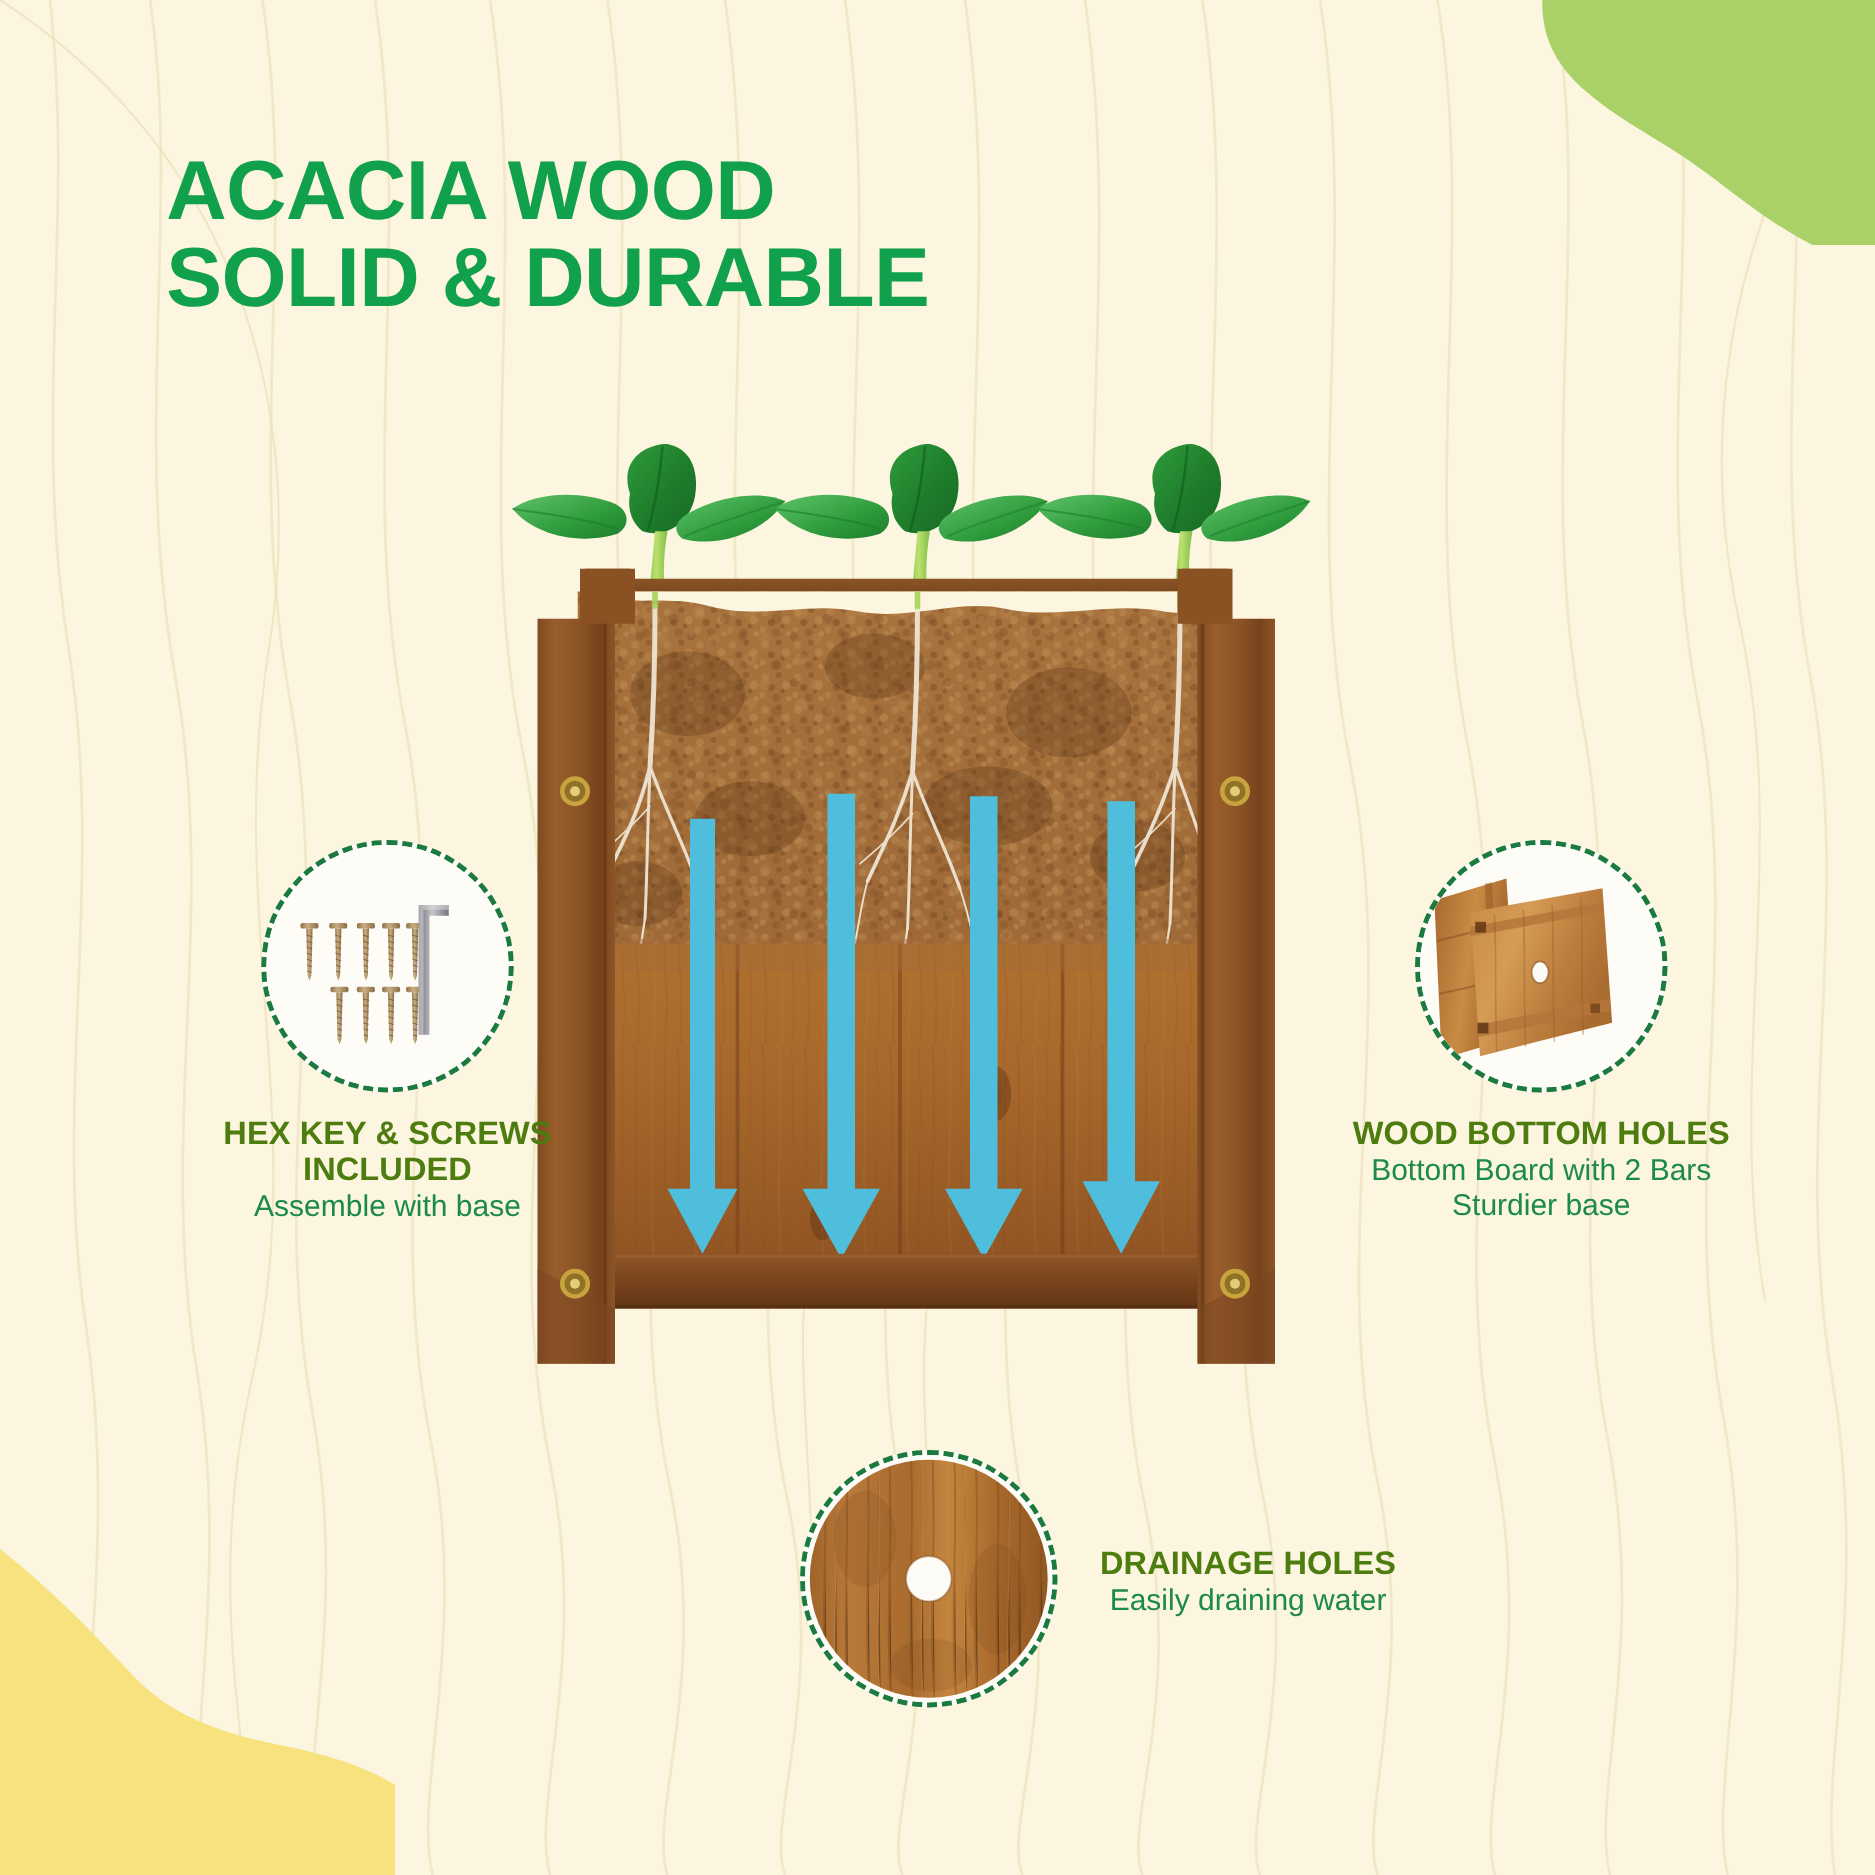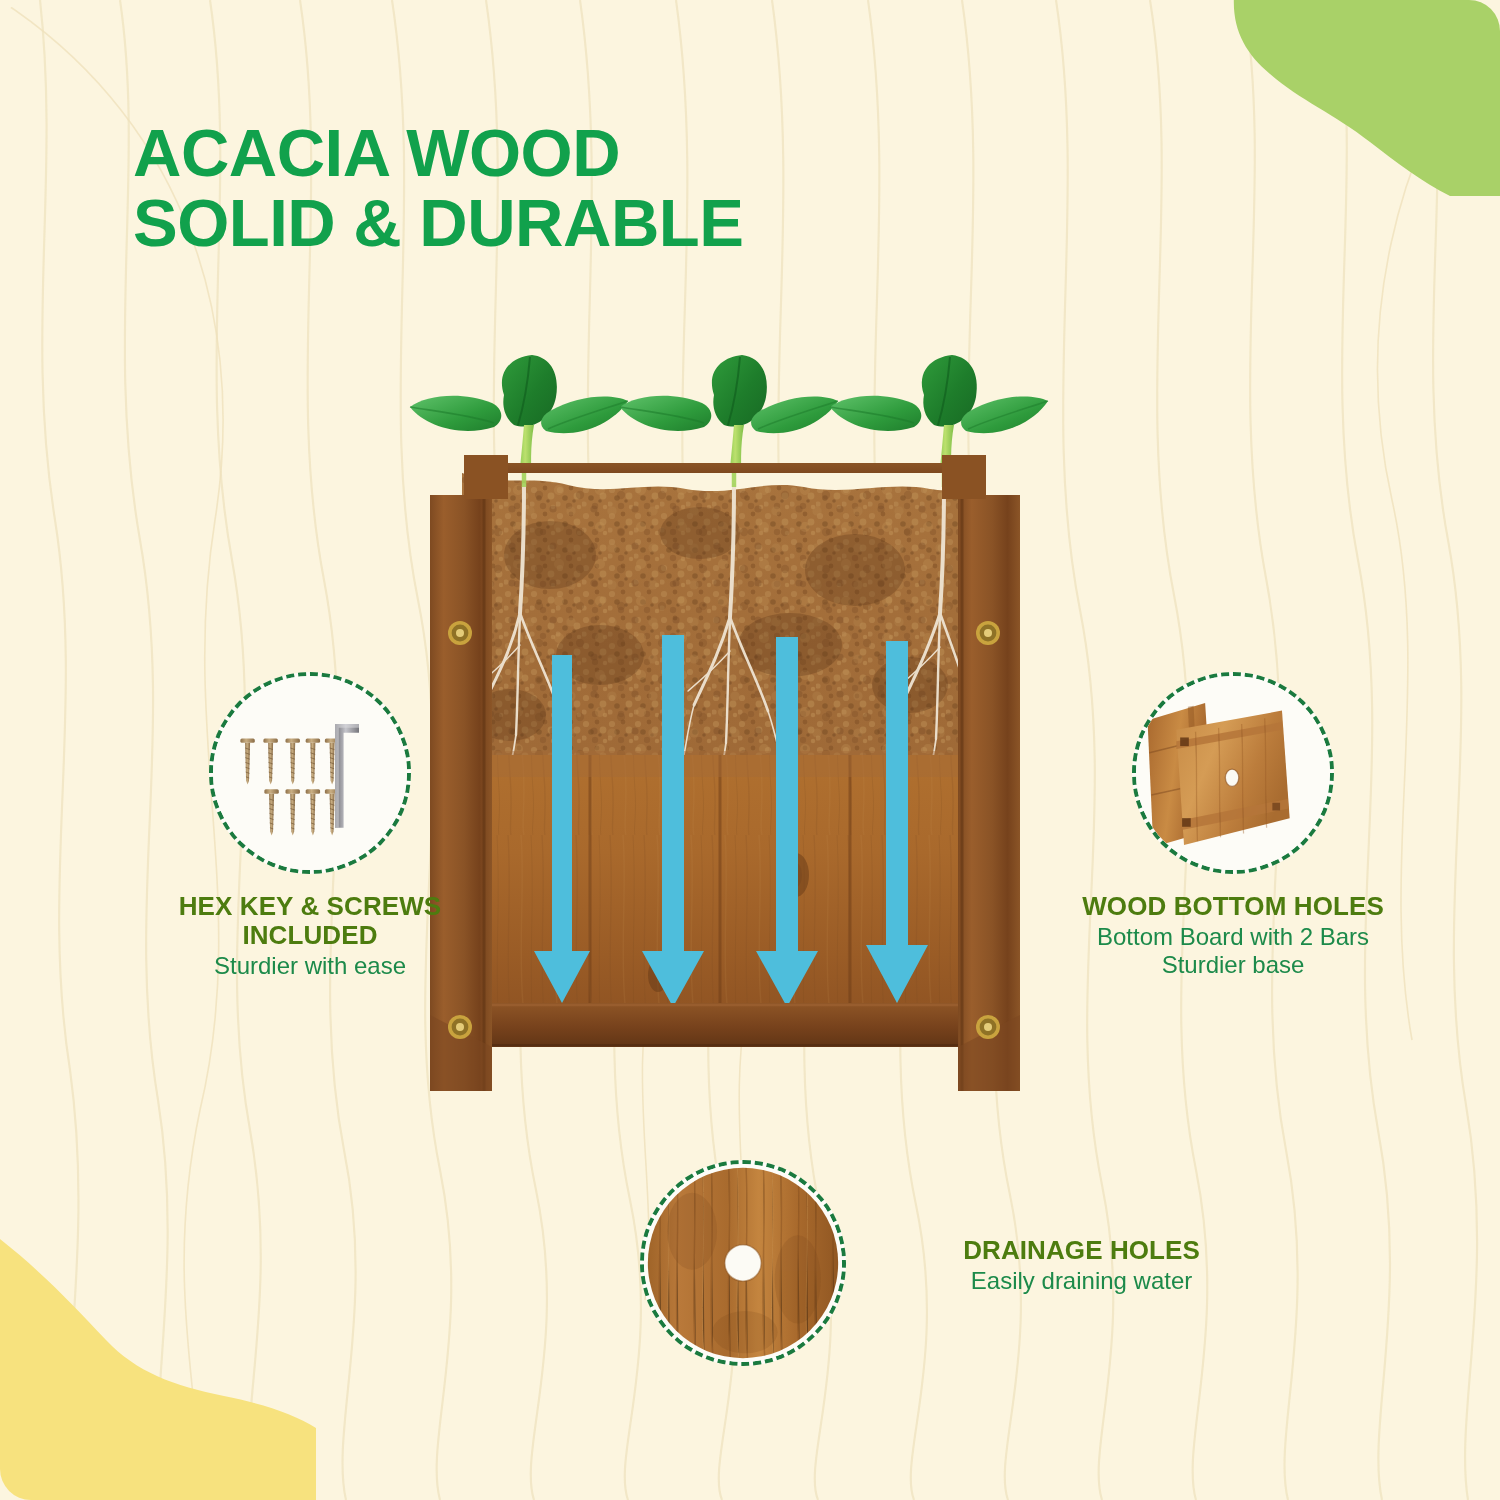--- a/index.html
+++ b/index.html
@@ -12,21 +12,20 @@
     overflow: hidden;
     position: relative;
   }
 
   .canvas {
     position: relative;
     width: 1500px;
     height: 1500px;
     background: #FCF5DF;
     overflow: hidden;
-    border-radius: 31px;
   }
 
   
   .wood-grain {
     position: absolute;
     inset: 0;
     z-index: 0;
     pointer-events: none;
   }
 
@@ -111,23 +110,22 @@
   .feature-bottomboard .feature-circle {
     width: 202px; height: 202px; margin: 0 auto 18px auto;
   }
 
   
   .feature-drainage {
     left: 640px; top: 1160px;
     width: 560px;
     display: flex;
     align-items: center;
-    gap: 20px;
+    gap: 34px;
     text-align: left;
-    justify-content: space-between;
   }
   .feature-drainage .feature-circle {
     width: 206px; height: 206px;
     flex: 0 0 206px;
   }
   .feature-drainage .feat-text { text-align: center; padding-top: 4px; }
 </style>
 </head>
 <body>
 
@@ -460,21 +458,21 @@
         <use href="#screwUnit" x="0" y="0" transform="translate(124,118)"></use>
 
         <g>
           <path d="M127,50 L152,50 L152,59 L136,59 L136,158 L127,158 Z" fill="url(#hexG)"></path>
           <path d="M127,50 L152,50 L152,54 L131,54 L131,158 L127,158 Z" fill="#DADADF" opacity="0.55"></path>
         </g>
       </svg>
     </div>
     <div class="feat-title">HEX KEY &amp; SCREWS
 INCLUDED</div>
-    <div class="feat-sub">Sturdier with ease</div>
+    <div class="feat-sub">Assemble with base</div>
   </div>
 
   <div class="feature feature-bottomboard">
     <div class="feature-circle">
       <svg viewBox="0 0 202 202">
         <rect width="202" height="202" fill="#FDFCF7"></rect>
         <defs>
           <linearGradient id="bbBack" x1="0" y1="0" x2="1" y2="0.3">
             <stop offset="0%" stop-color="#A8682E"></stop>
             <stop offset="50%" stop-color="#C98B44"></stop>

